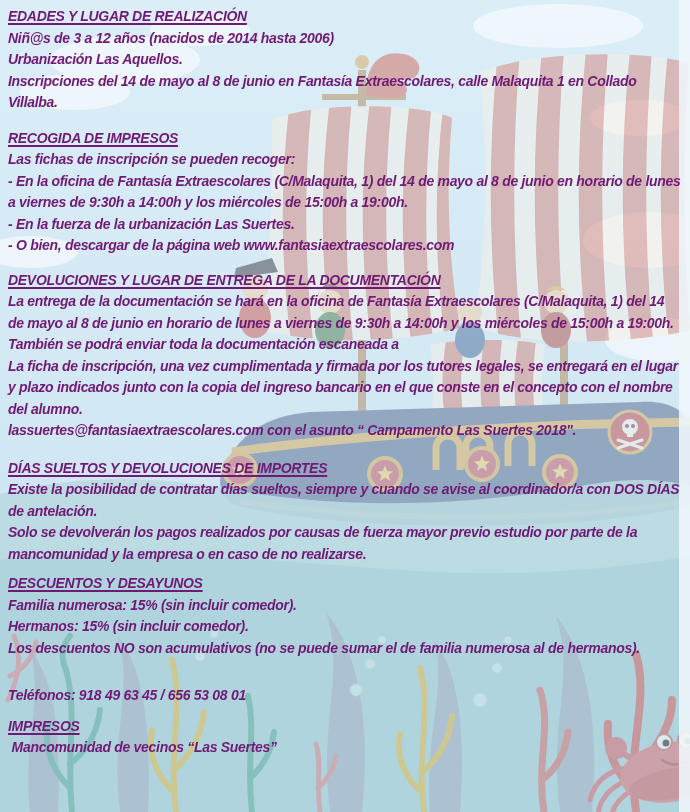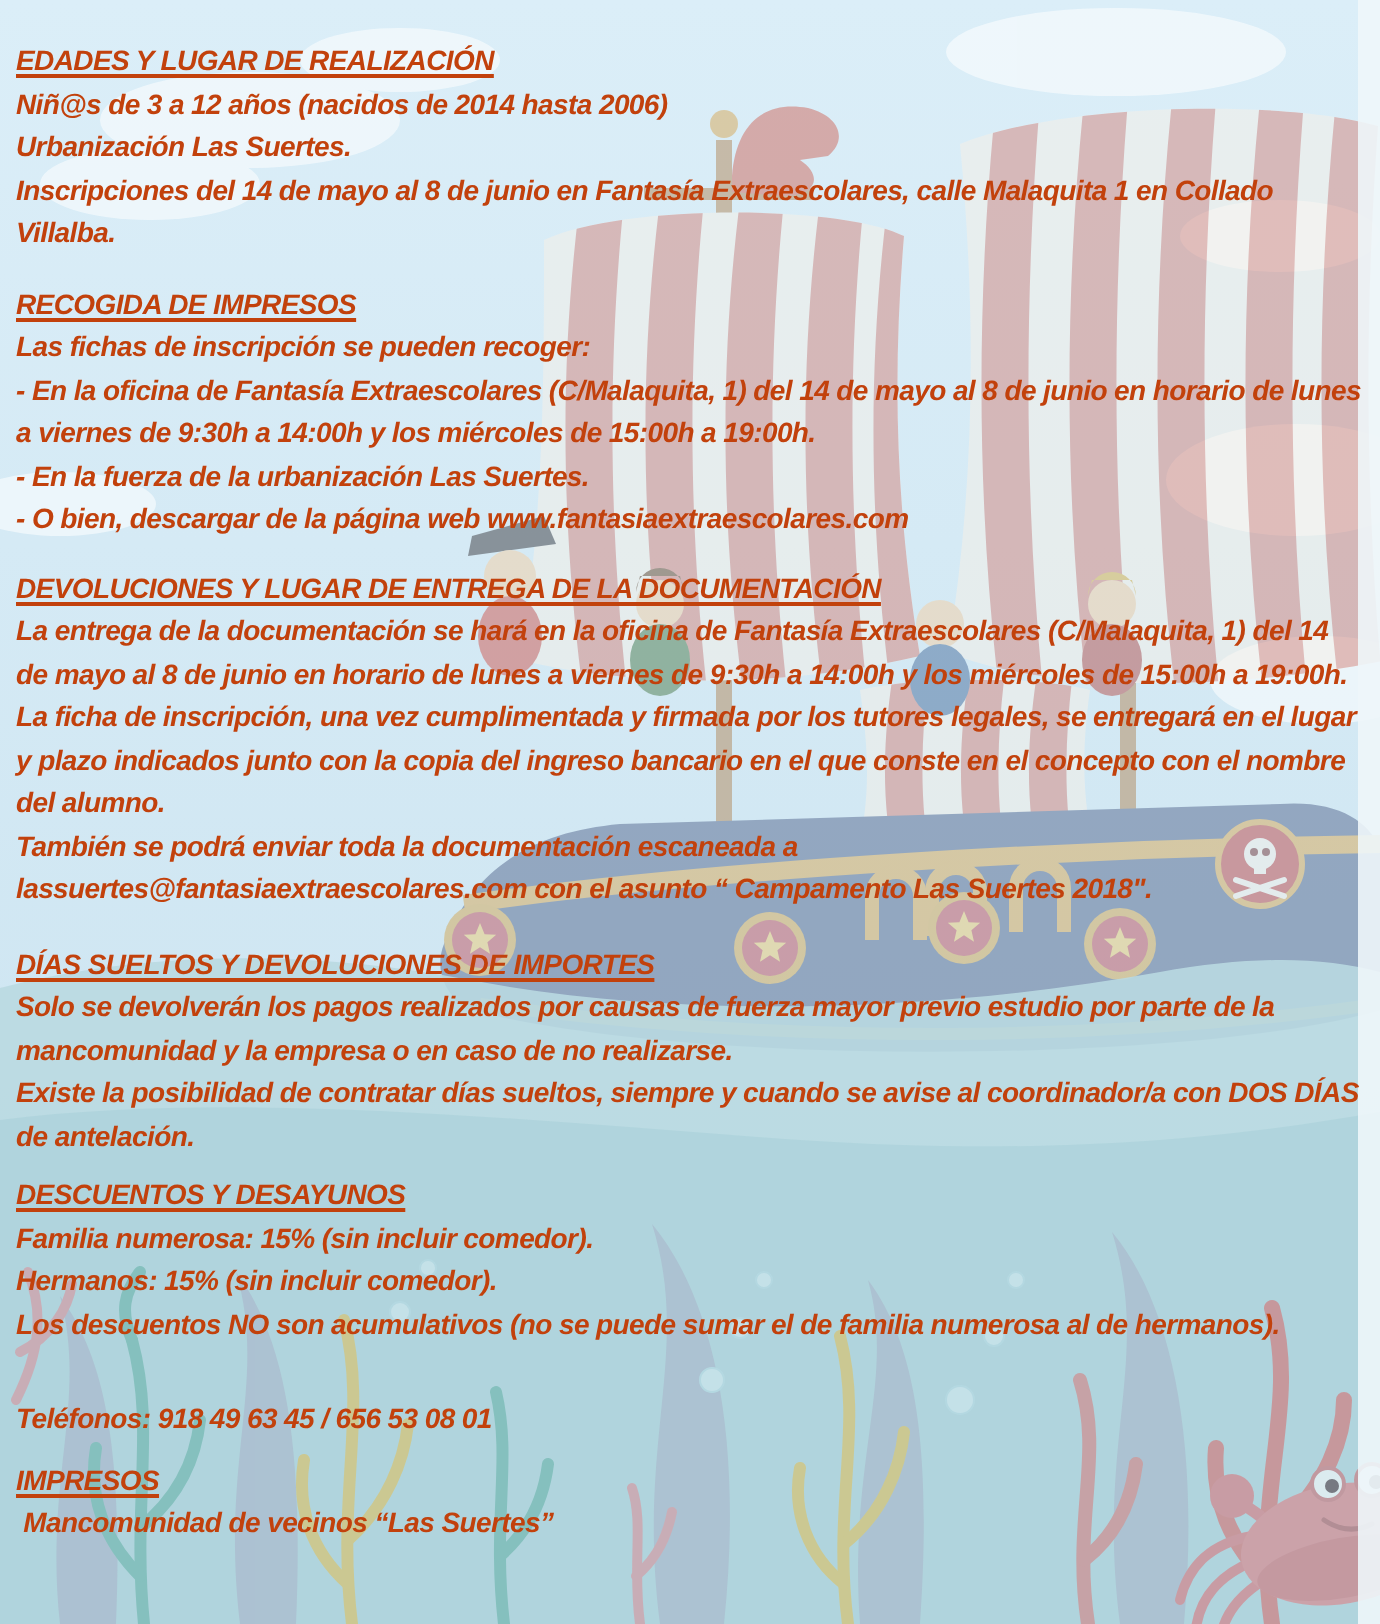--- a/index.html
+++ b/index.html
@@ -7,22 +7,22 @@
     position:relative;
     width:690px;height:812px;
     overflow:hidden;
     background:#d6eaf5;
     font-family:"Liberation Sans",sans-serif;
   }
   .bg{position:absolute;inset:0;width:690px;height:812px;display:block;}
   .content{
     position:absolute;inset:0;
     box-sizing:border-box;
-    padding:20px 8px 0 8px;
-    color:#c2410c;
+    padding:6px 8px 0 8px;
+    color:#701a75;
     font-style:italic;
     font-weight:700;
     font-size:14px;
     line-height:21.5px;
     letter-spacing:-0.3px;
   }
   .content section{margin:0 0 14px 0;}
   .content section:nth-of-type(2){margin-bottom:13px;}
   .content section:nth-of-type(3){margin-bottom:16px;}
   .content section:nth-of-type(4){margin-bottom:8px;}
@@ -241,44 +241,44 @@
     </g>
 
     <rect x="679" y="0" width="11" height="812" fill="#eef6fa" opacity="0.9"></rect>
   </svg>
 
   <div class="content">
 
     <section>
       <h2>EDADES Y LUGAR DE REALIZACIÓN</h2>
       <p>Niñ@s de 3 a 12 años (nacidos de 2014 hasta 2006)</p>
-      <p>Urbanización Las Suertes.</p>
+      <p>Urbanización Las Aquellos.</p>
       <p>Inscripciones del 14 de mayo al 8 de junio en Fantasía Extraescolares, calle Malaquita 1 en Collado Villalba.</p>
     </section>
 
     <section>
       <h2>RECOGIDA DE IMPRESOS</h2>
       <p>Las fichas de inscripción se pueden recoger:</p>
       <p>- En la oficina de Fantasía Extraescolares (C/Malaquita, 1) del 14 de mayo al 8 de junio en horario de lunes a viernes de 9:30h a 14:00h y los miércoles de 15:00h a 19:00h.</p>
       <p>- En la fuerza de la urbanización Las Suertes.</p>
       <p>- O bien, descargar de la página web www.fantasiaextraescolares.com</p>
     </section>
 
     <section>
       <h2>DEVOLUCIONES Y LUGAR DE ENTREGA DE LA DOCUMENTACIÓN</h2>
       <p>La entrega de la documentación se hará en la oficina de Fantasía Extraescolares (C/Malaquita, 1) del 14 de mayo al 8 de junio en horario de lunes a viernes de 9:30h a 14:00h y los miércoles de 15:00h a 19:00h.</p>
+      <p>También se podrá enviar toda la documentación escaneada a</p>
       <p>La ficha de inscripción, una vez cumplimentada y firmada por los tutores legales, se entregará en el lugar y plazo indicados junto con la copia del ingreso bancario en el que conste en el concepto con el nombre del alumno.</p>
-      <p>También se podrá enviar toda la documentación escaneada a</p>
       <p>lassuertes@fantasiaextraescolares.com con el asunto “ Campamento Las Suertes 2018".</p>
     </section>
 
     <section>
       <h2>DÍAS SUELTOS Y DEVOLUCIONES DE IMPORTES</h2>
+      <p>Existe la posibilidad de contratar días sueltos, siempre y cuando se avise al coordinador/a con DOS DÍAS de antelación.</p>
       <p>Solo se devolverán los pagos realizados por causas de fuerza mayor previo estudio por parte de la mancomunidad y la empresa o en caso de no realizarse.</p>
-      <p>Existe la posibilidad de contratar días sueltos, siempre y cuando se avise al coordinador/a con DOS DÍAS de antelación.</p>
     </section>
 
     <section>
       <h2>DESCUENTOS Y DESAYUNOS</h2>
       <p>Familia numerosa: 15% (sin incluir comedor).</p>
       <p>Hermanos: 15% (sin incluir comedor).</p>
       <p>Los descuentos NO son acumulativos (no se puede sumar el de familia numerosa al de hermanos).</p>
     </section>
 
     <section>

